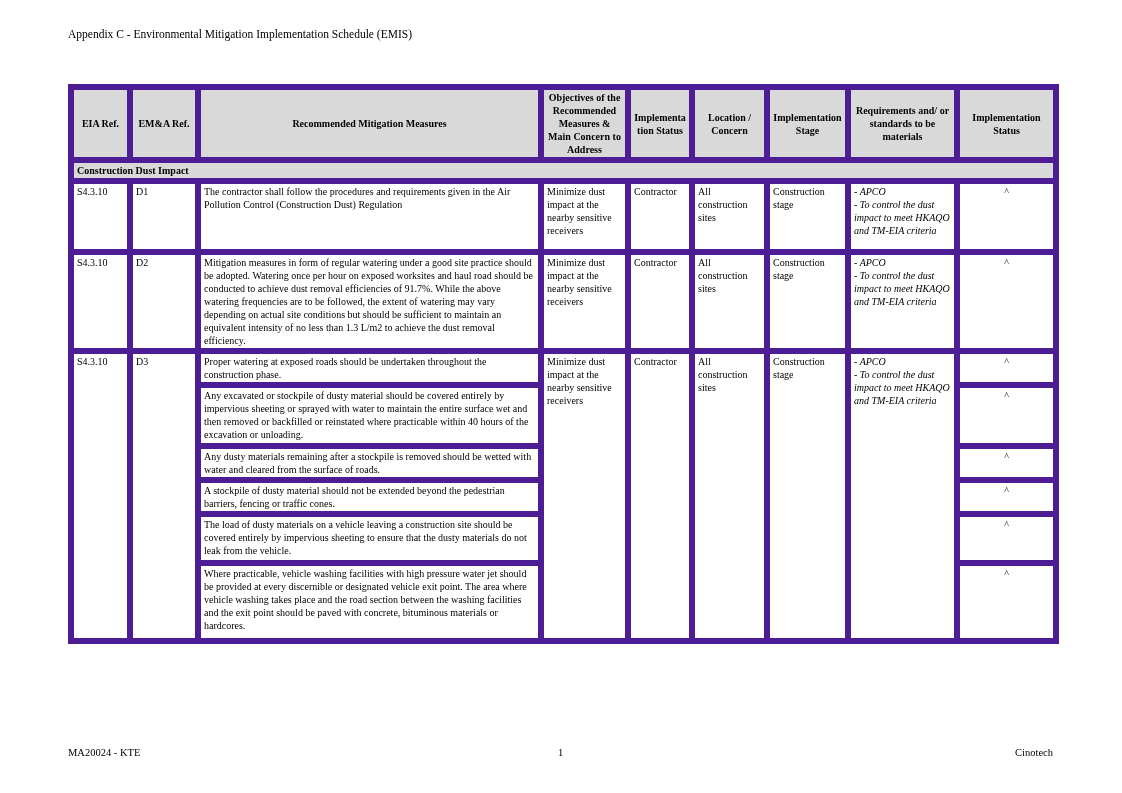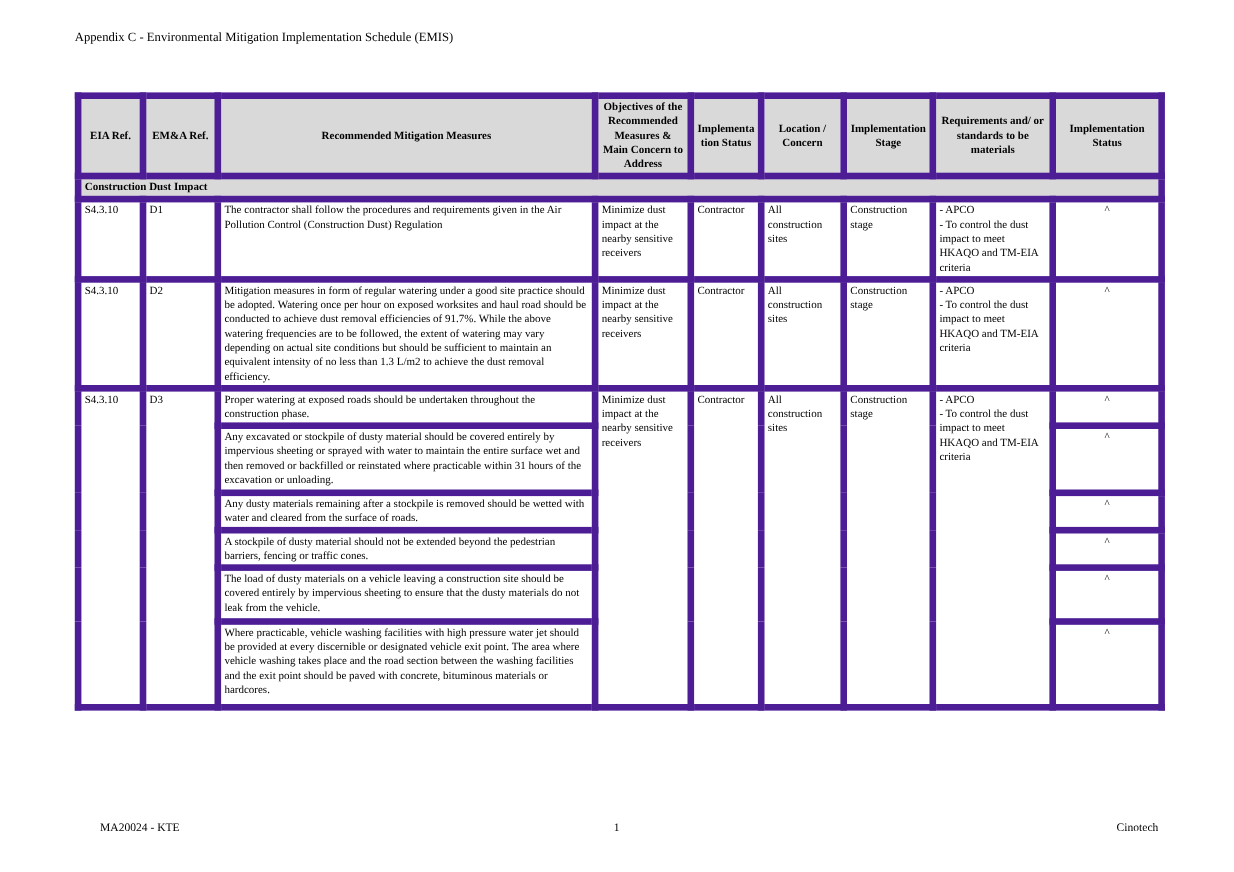--- a/index.html
+++ b/index.html
@@ -51,27 +51,27 @@
   td.section-cell{
     background:#d9d9d9;
     font-weight:bold;
     padding:0 2px;
     line-height:12px;
     border-top:1.5px solid #000;
     border-bottom:1.5px solid #000;
     margin-left:19px;
   }
   td.ctr{}
-  td.req{white-space:pre-line;}
+  td.req{white-space:pre-line;font-style:italic;}
   td.status{text-align:center;font-size:11px;}
   .footer{
     position:absolute;left:68px;top:746px;width:985px;
     font-size:10.5px;line-height:13px;
   }
-  .footer .f-left{position:absolute;left:0;top:0;margin-left:23px;}
+  .footer .f-left{position:absolute;left:0;top:0;}
   .footer .f-center{position:absolute;left:0;width:100%;text-align:center;top:0;}
   .footer .f-right{position:absolute;right:0;top:0;font-family:Liberation Serif, serif;}
 </style>
 </head>
 <body>
 
 <div class="page">
 
   <div class="doc-title">Appendix C - Environmental Mitigation Implementation Schedule (EMIS)</div>
 
@@ -137,21 +137,21 @@
       <td>Proper watering at exposed roads should be undertaken throughout the construction phase.</td>
       <td rowspan="6">Minimize dust impact at the nearby sensitive receivers</td>
       <td class="ctr" rowspan="6">Contractor</td>
       <td class="ctr" rowspan="6">All construction sites</td>
       <td class="ctr" rowspan="6">Construction stage</td>
       <td class="req" rowspan="6">- APCO
 - To control the dust impact to meet HKAQO and TM-EIA criteria</td>
       <td class="status">^</td>
     </tr>
     <tr class="h-s2">
-      <td>Any excavated or stockpile of dusty material should be covered entirely by impervious sheeting or sprayed with water to maintain the entire surface wet and then removed or backfilled or reinstated where practicable within 31 hours of the excavation or unloading.</td>
+      <td>Any excavated or stockpile of dusty material should be covered entirely by impervious sheeting or sprayed with water to maintain the entire surface wet and then removed or backfilled or reinstated where practicable within 40 hours of the excavation or unloading.</td>
       <td class="status">^</td>
     </tr>
     <tr class="h-s3">
       <td>Any dusty materials remaining after a stockpile is removed should be wetted with water and cleared from the surface of roads.</td>
       <td class="status">^</td>
     </tr>
     <tr class="h-s4">
       <td>A stockpile of dusty material should not be extended beyond the pedestrian barriers, fencing or traffic cones.</td>
       <td class="status">^</td>
     </tr>

